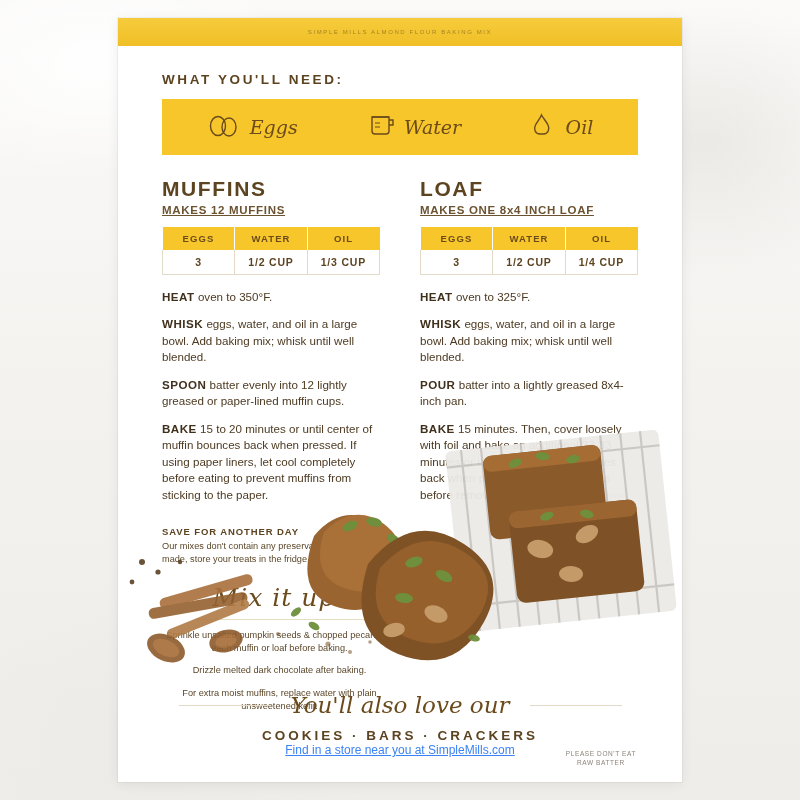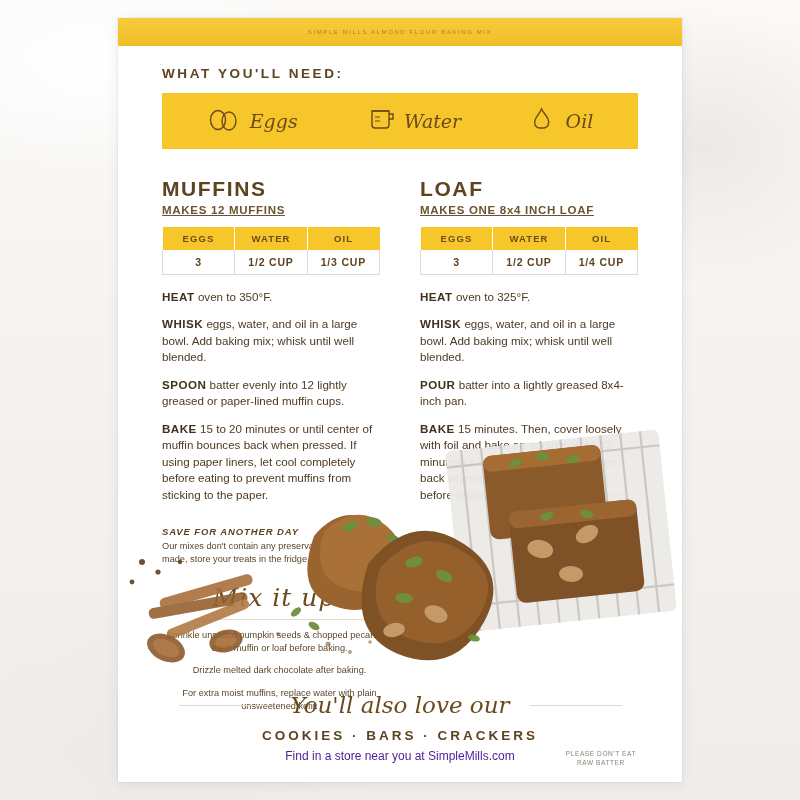--- a/index.html
+++ b/index.html
@@ -59,21 +59,21 @@
   .content {
     position: absolute;
     left: 0;
     top: 28px;
     right: 0;
     bottom: 0;
     padding: 0 44px;
     box-sizing: border-box;
   }
   .need-title {
-    margin-top: 20px;
+    margin-top: 26px;
     font-size: 13.5px;
     font-weight: bold;
     letter-spacing: 2.6px;
     color: #5d4421;
   }
   .need-bar {
     margin-top: 12px;
     height: 56px;
     background: #f6c62a;
     display: flex;
@@ -90,21 +90,21 @@
   }
   .need-label {
     font-family: "DejaVu Serif", serif;
     font-style: italic;
     font-size: 19px;
     color: #6b4a1c;
   }
   .cols {
     display: flex;
     gap: 40px;
-    margin-top: 28px;
+    margin-top: 22px;
   }
   .col { width: 50%; }
   .col h2 {
     margin: 0;
     font-size: 21px;
     letter-spacing: 1.6px;
     font-weight: bold;
     color: #5d4421;
   }
   .col .sub {
@@ -154,21 +154,20 @@
     color: #3f2f1b;
   }
   .save {
     margin-top: 12px;
   }
   .save-title {
     font-size: 9.5px;
     font-weight: bold;
     letter-spacing: 0.9px;
     color: #5d4421;
-    font-style: italic;
   }
   .save-body {
     margin-top: 3px;
     font-size: 9.2px;
     line-height: 1.45;
     color: #5b4729;
     max-width: 225px;
   }
   .mixitup {
     margin-top: 16px;
@@ -240,23 +239,24 @@
     color: #6b4a1c;
   }
   .also-items {
     margin-top: 10px;
     font-size: 13.5px;
     letter-spacing: 3px;
     font-weight: bold;
     color: #5d4421;
   }
   .also-find {
-    margin-top: 6px;
+    margin-top: 0;
     font-size: 12px;
-    color: #4c1d95;
+    color: #3b82f6;
+    text-decoration: underline;
   }
   .raw {
     position: absolute;
     right: 46px;
     bottom: 14px;
     text-align: center;
     font-size: 6.5px;
     letter-spacing: 0.6px;
     line-height: 1.35;
     color: #8d8379;

